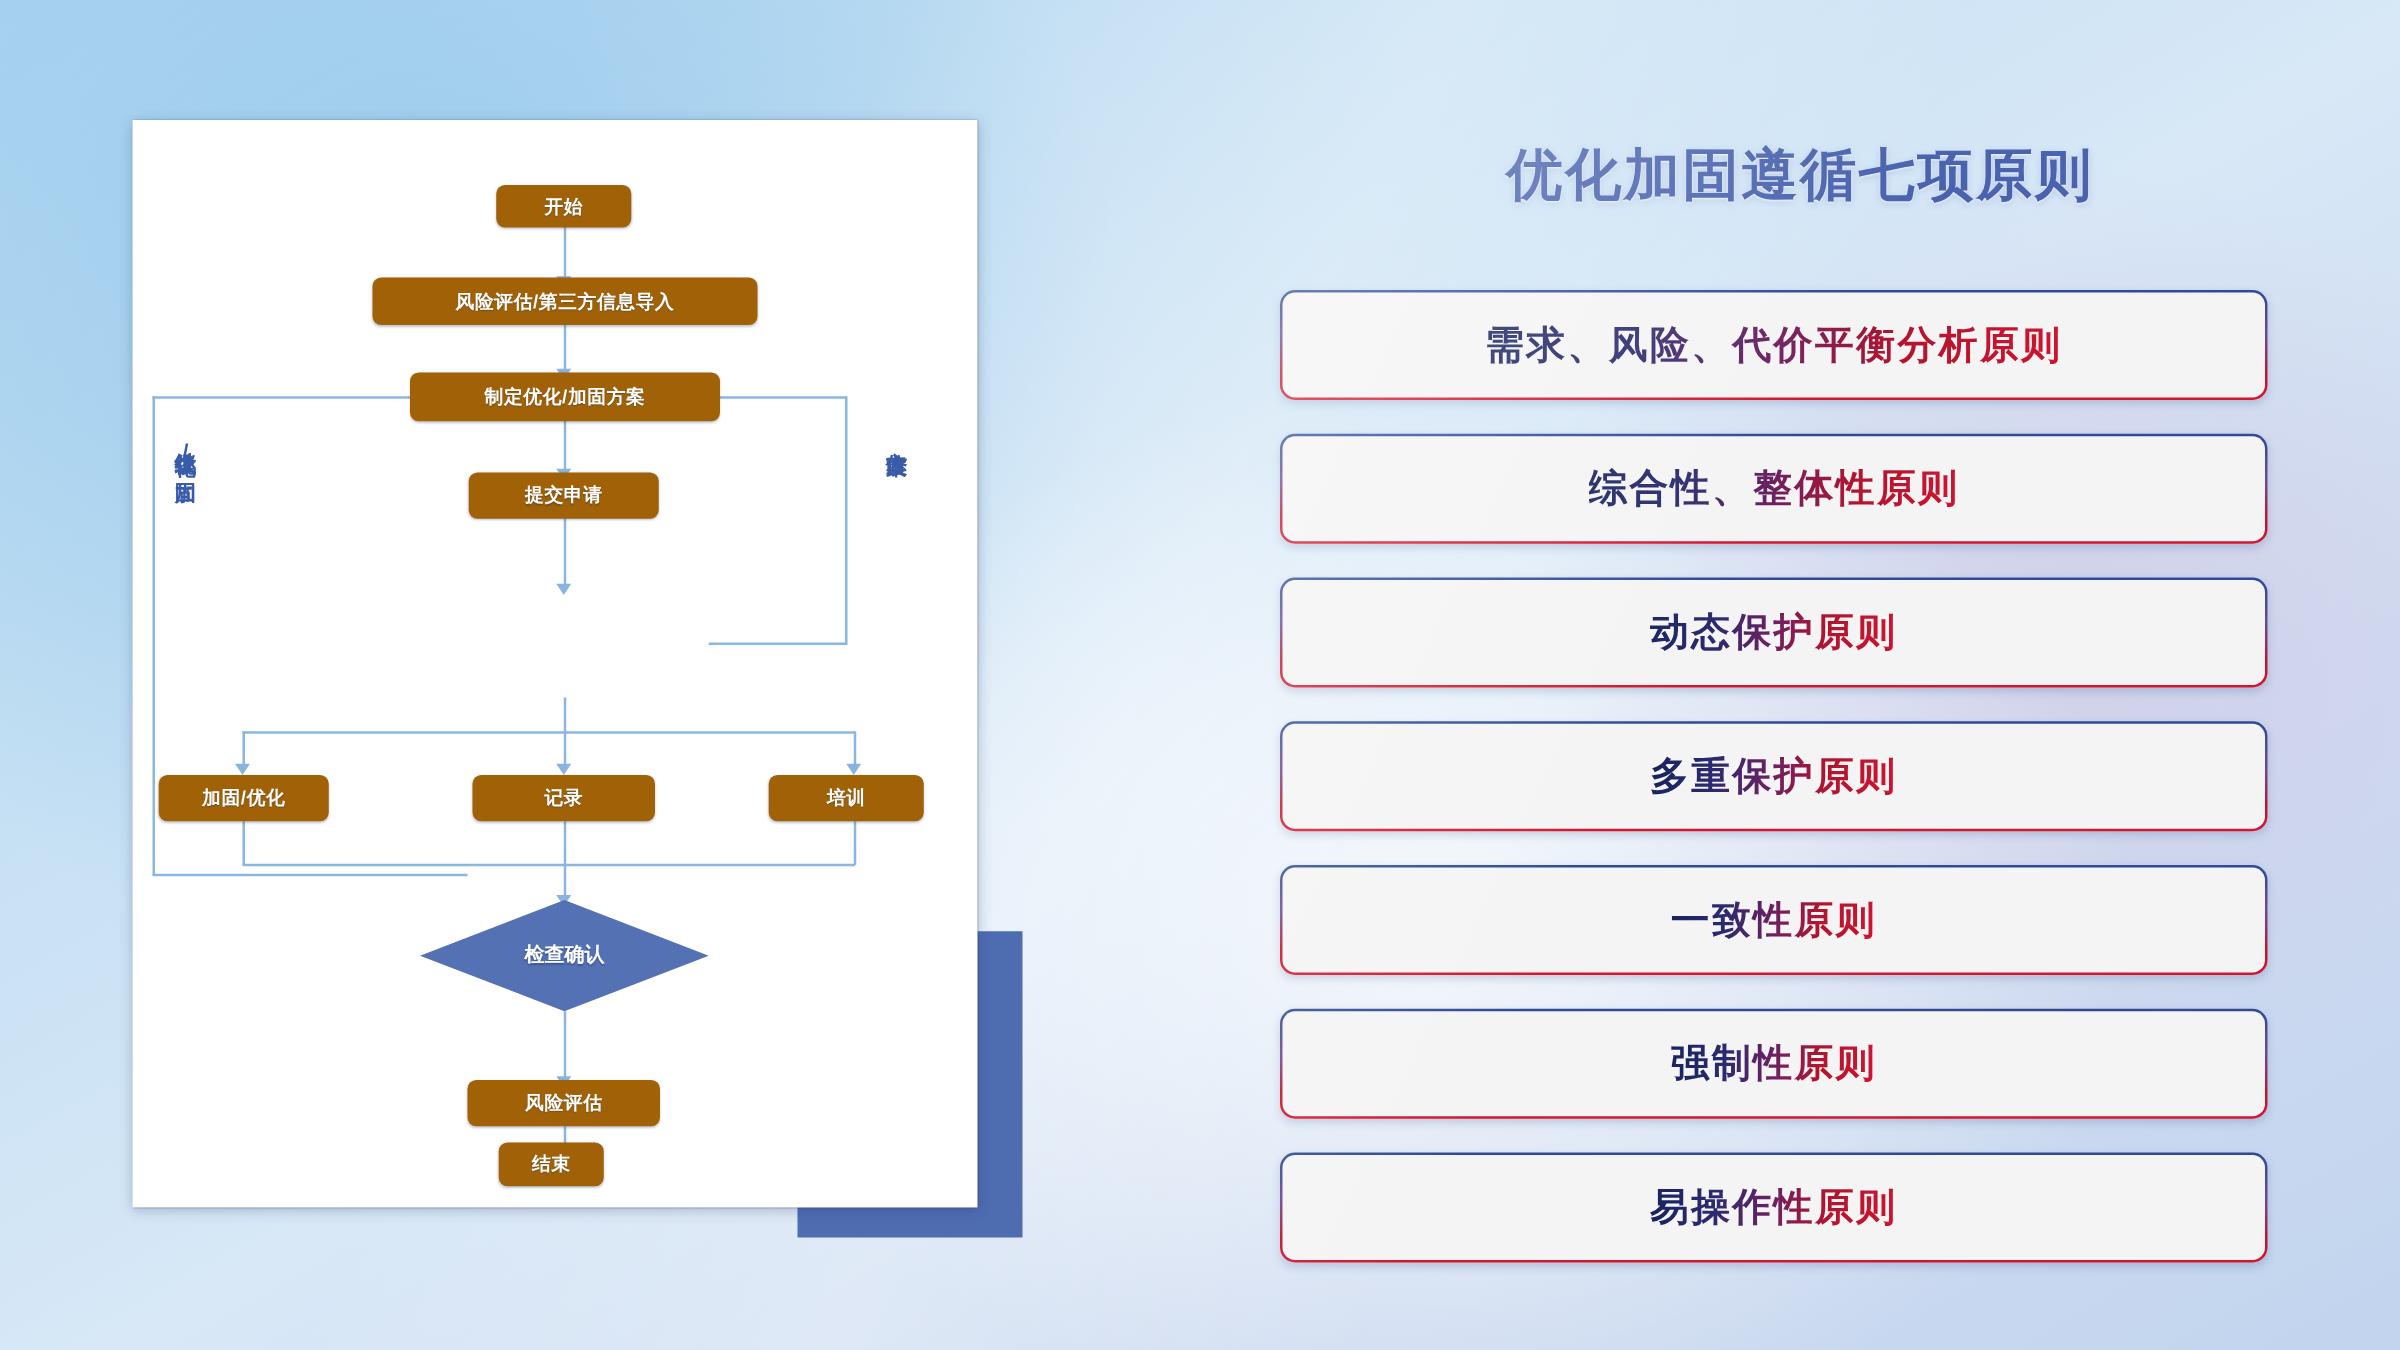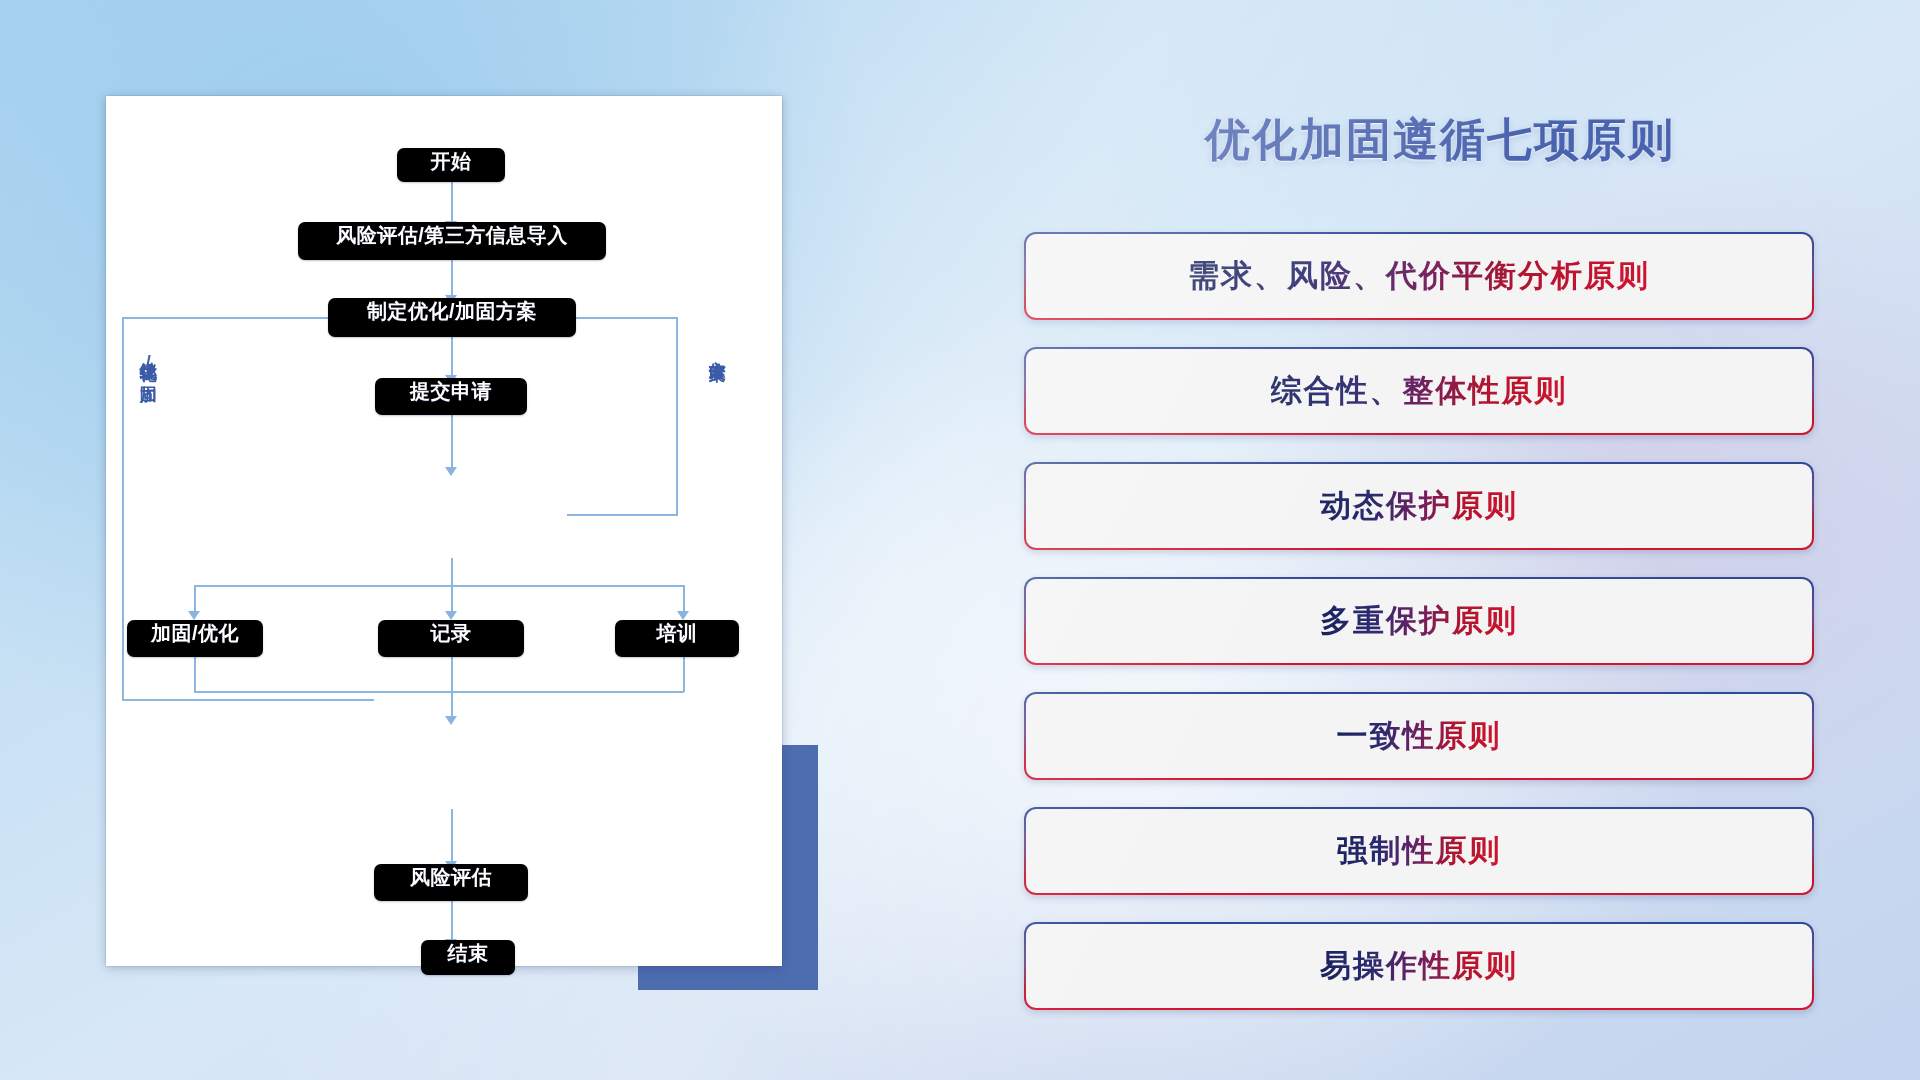--- a/index.html
+++ b/index.html
@@ -55,26 +55,27 @@
   }
 
   .flow-inner {
     position: absolute;
     inset: 0;
   }
 
   
   .fbox {
     position: absolute;
-    background: #000000;
+    background: #a16207;
     color: #ffffff;
     border-radius: 7px;
     display: flex;
+    align-items: center;
     justify-content: center;
-    font-size: 20px;
+    font-size: 15px;
     font-weight: 700;
     letter-spacing: 0.5px;
     white-space: nowrap;
     box-shadow: 0 1px 2px rgba(30,50,100,0.28);
     text-shadow: 0 1px 1px rgba(20,40,90,0.35);
   }
 
   .fdiamond {
     position: absolute;
     color: #ffffff;
@@ -264,26 +265,29 @@
       </div>
 
       <div class="fbox" style="left:272px; top:524px; width:146px; height:37px;">
         <span>记录</span>
       </div>
 
       <div class="fbox" style="left:509px; top:524px; width:124px; height:37px;">
         <span>培训</span>
       </div>
 
+      <div class="fdiamond" style="left:230px; top:624px; width:231px; height:89px;">
+        <span>检查确认</span>
+      </div>
 
       <div class="fbox" style="left:268px; top:768px; width:154px; height:37px;">
         <span>风险评估</span>
       </div>
 
-      <div class="fbox" style="left:293px; top:844px; width:94px; height:35px;margin-left:22px;">
+      <div class="fbox" style="left:293px; top:818px; width:84px; height:35px;">
         <span>结束</span>
       </div>
 
       <div class="vlabel" style="left:33px; top:252px;">继续优化/加固</div>
 
       <div class="vlabel" style="left:602px; top:252px;">方案修改</div>
 
     </div>
   </div>
 

